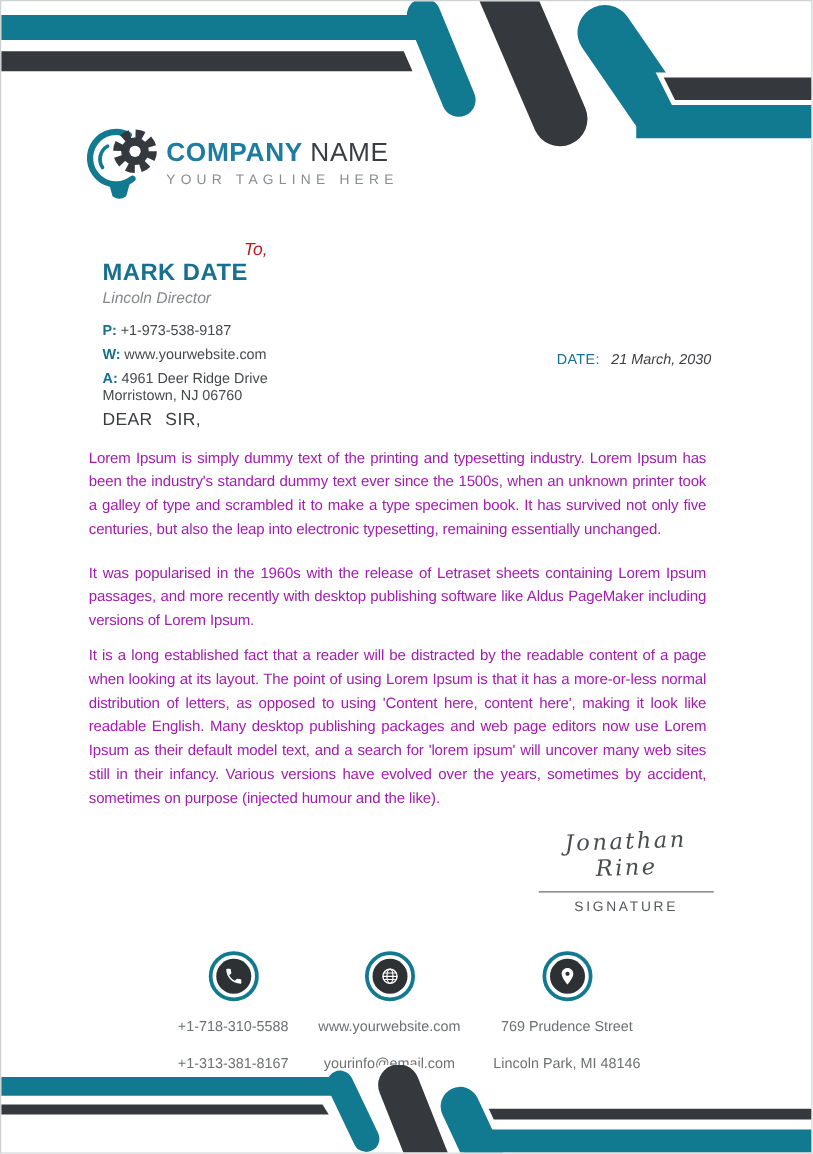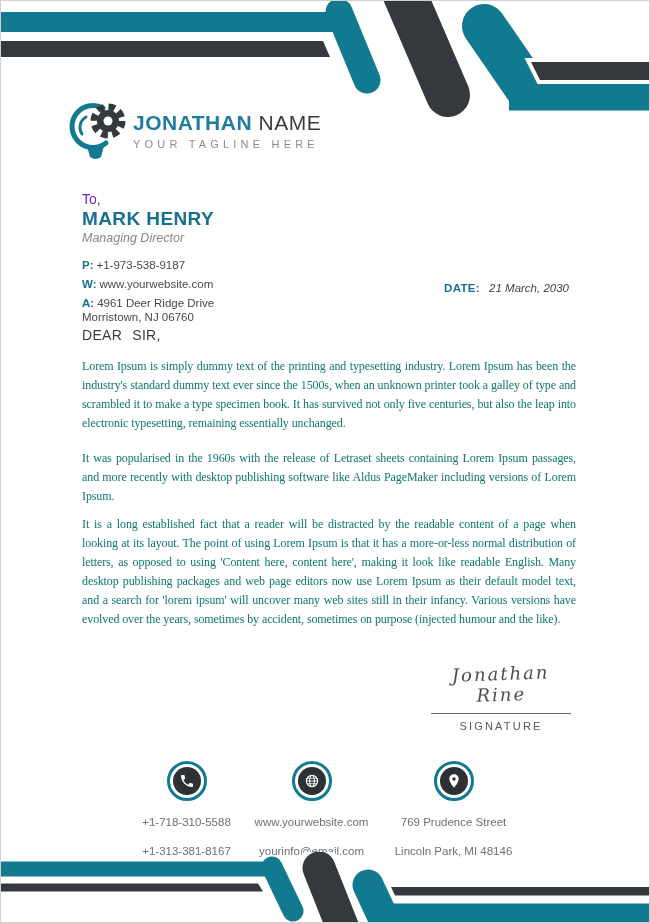--- a/index.html
+++ b/index.html
@@ -17,38 +17,38 @@
   
   .logo-row { position:absolute; left:62px; top:96px; display:flex; align-items:center; }
   .logo-mark { width:66px; height:66px; }
   .logo-text { margin-left:4px; }
   .company-name { font-size:21px; font-weight:bold; letter-spacing:0.5px; color:#1e7ca0; line-height:24px; }
   .company-name .light { font-weight:400; color:#3a3d40; }
   .tagline { font-size:11px; letter-spacing:4.2px; color:#8a8d90; margin-top:3px; font-weight:500; }
 
   
   .to-block { position:absolute; left:81px; top:190px; }
-  .to-label { font-size:14px; color:#6d28d9; }
+  .to-label { font-style:italic; font-size:14px; color:#b91c1c;text-align:right; }
   .rcp-name { font-size:19px; font-weight:bold; color:#17708f; letter-spacing:0.4px; margin-top:1px; }
   .rcp-title { font-style:italic; font-size:12.5px; color:#85888a; margin-top:1px; }
   .contact-rows { margin-top:13px; font-size:11.5px; color:#46494c; font-weight:500; }
   .contact-row { margin-bottom:5px; line-height:14px; }
   .c-label { color:#17708f; font-weight:bold; margin-right:3px; }
   .addr2 { margin-left:0; }
 
   
   .date-row { position:absolute; right:80px; top:281px; font-size:11.5px; }
-  .date-label { color:#17708f; font-weight:bold; letter-spacing:0.3px;margin-top:48px; }
+  .date-label { color:#17708f; font-weight:normal; letter-spacing:0.3px;margin-top:48px; }
   .date-value { font-style:italic; color:#3c3f41; font-weight:500; margin-left:6px; }
 
   
   .salutation { position:absolute; left:81px; top:326px; font-size:14px; font-weight:normal;
                 color:#393c3e; word-spacing:6px; letter-spacing:0.3px; }
-  .para { position:absolute; left:81px; width:494px; font-size:12px; line-height:19px;
-          color:#0f766e; text-align:justify; letter-spacing:-0.1px;font-family:Liberation Serif, serif; }
+  .para { position:absolute; left:70px; width:494px; font-size:12px; line-height:19px;
+          color:#a21caf; text-align:justify; letter-spacing:-0.1px; }
   .p1 { top:356px; } .p2 { top:448px; } .p3 { top:514px; }
 
   
   .from-block { position:absolute; left:81px; top:660px; }
   .from-label { font-style:italic; font-size:14px; color:#55585a; }
   .snd-name { font-size:17px; font-weight:bold; color:#17708f; letter-spacing:0.4px; margin-top:1px; }
   .snd-title { font-style:italic; font-size:12.5px; color:#85888a; margin-top:1px; }
 
   .sig-block { position:absolute; left:430px; top:662px; width:140px; text-align:center; }
   .sig-script { font-family:"DejaVu Serif", serif; font-style:italic; font-size:18px;
@@ -102,31 +102,31 @@
       <path d="M24 49 L41 49 L38 60 Q32.5 64 27 60 Z" fill="#117a91"></path>
 
       <g transform="translate(45,24)">
         <circle r="14" fill="none" stroke="#35383c" stroke-width="7" stroke-dasharray="6.5 4.5"></circle>
         <circle r="11" fill="#35383c"></circle>
         <circle r="4.5" fill="#ffffff"></circle>
       </g>
     </svg>
     <div class="logo-text">
       <div class="company-name">
-        <span>JONATHAN</span>
+        <span>COMPANY</span>
         <span class="light">NAME</span>
       </div>
       <div class="tagline">YOUR TAGLINE HERE</div>
     </div>
   </div>
 
   <div class="to-block">
     <div class="to-label">To,</div>
-    <div class="rcp-name">MARK HENRY</div>
-    <div class="rcp-title">Managing Director</div>
+    <div class="rcp-name">MARK DATE</div>
+    <div class="rcp-title">Lincoln Director</div>
     <div class="contact-rows">
       <div class="contact-row">
         <span class="c-label">P:</span><span>+1-973-538-9187</span>
       </div>
       <div class="contact-row">
         <span class="c-label">W:</span><span>www.yourwebsite.com</span>
       </div>
       <div class="contact-row">
         <span class="c-label">A:</span><span>4961 Deer Ridge Drive</span>
         <div class="addr2">Morristown, NJ 06760</div>

